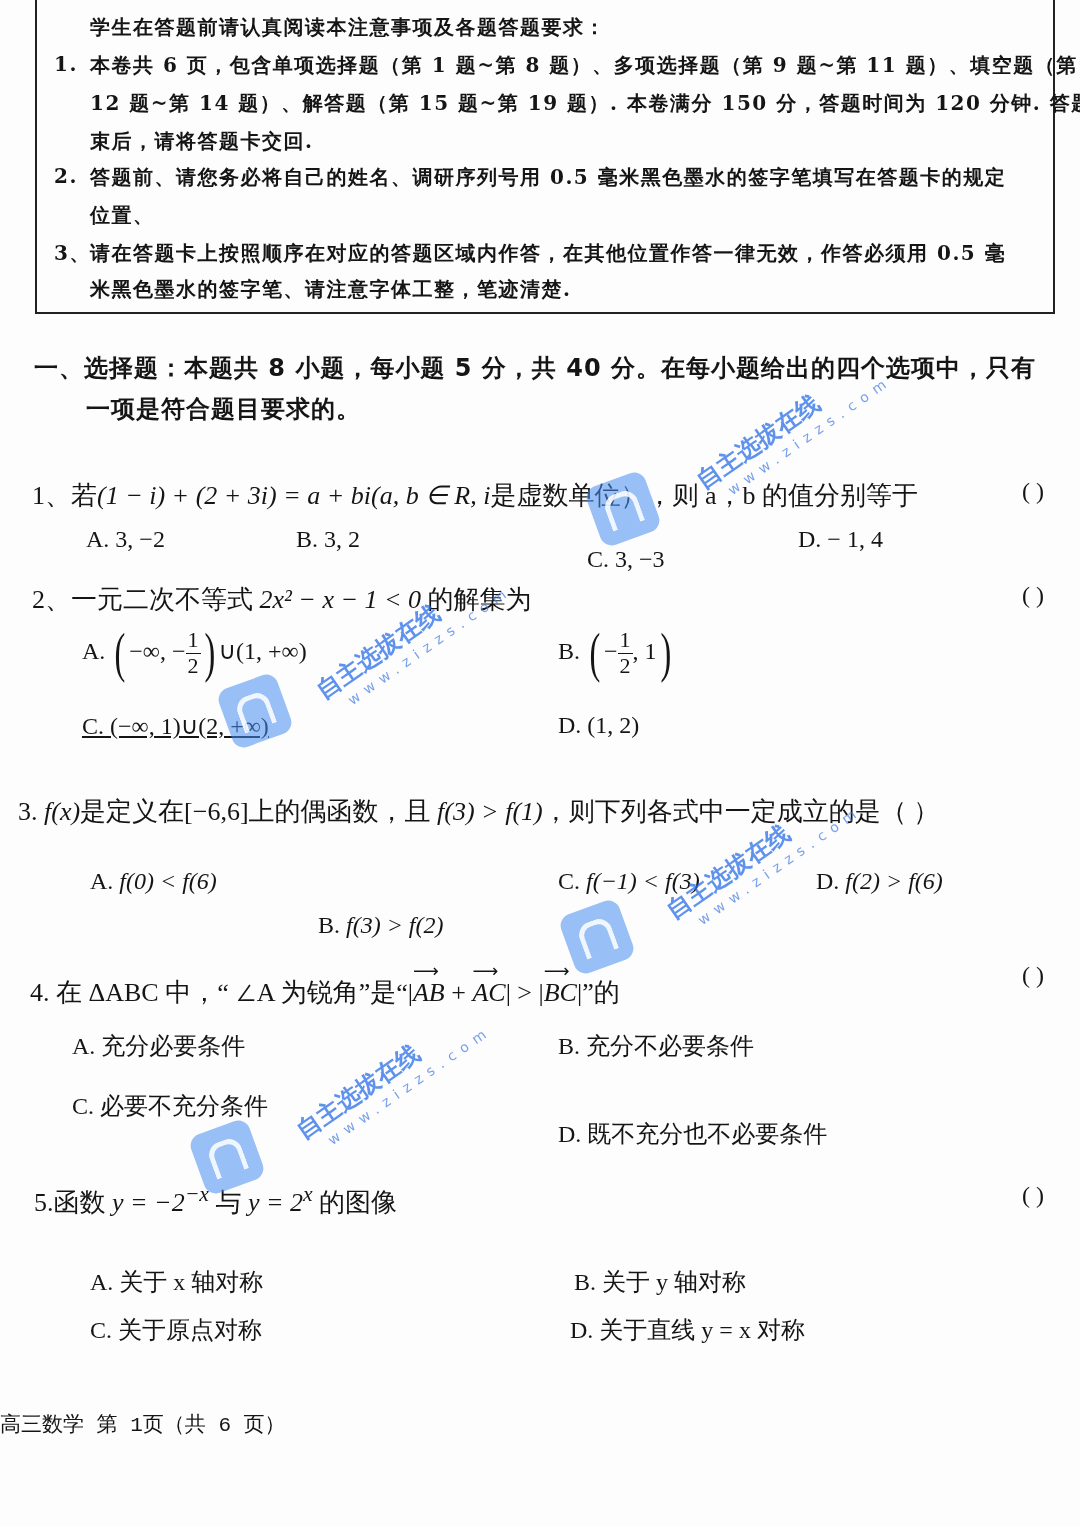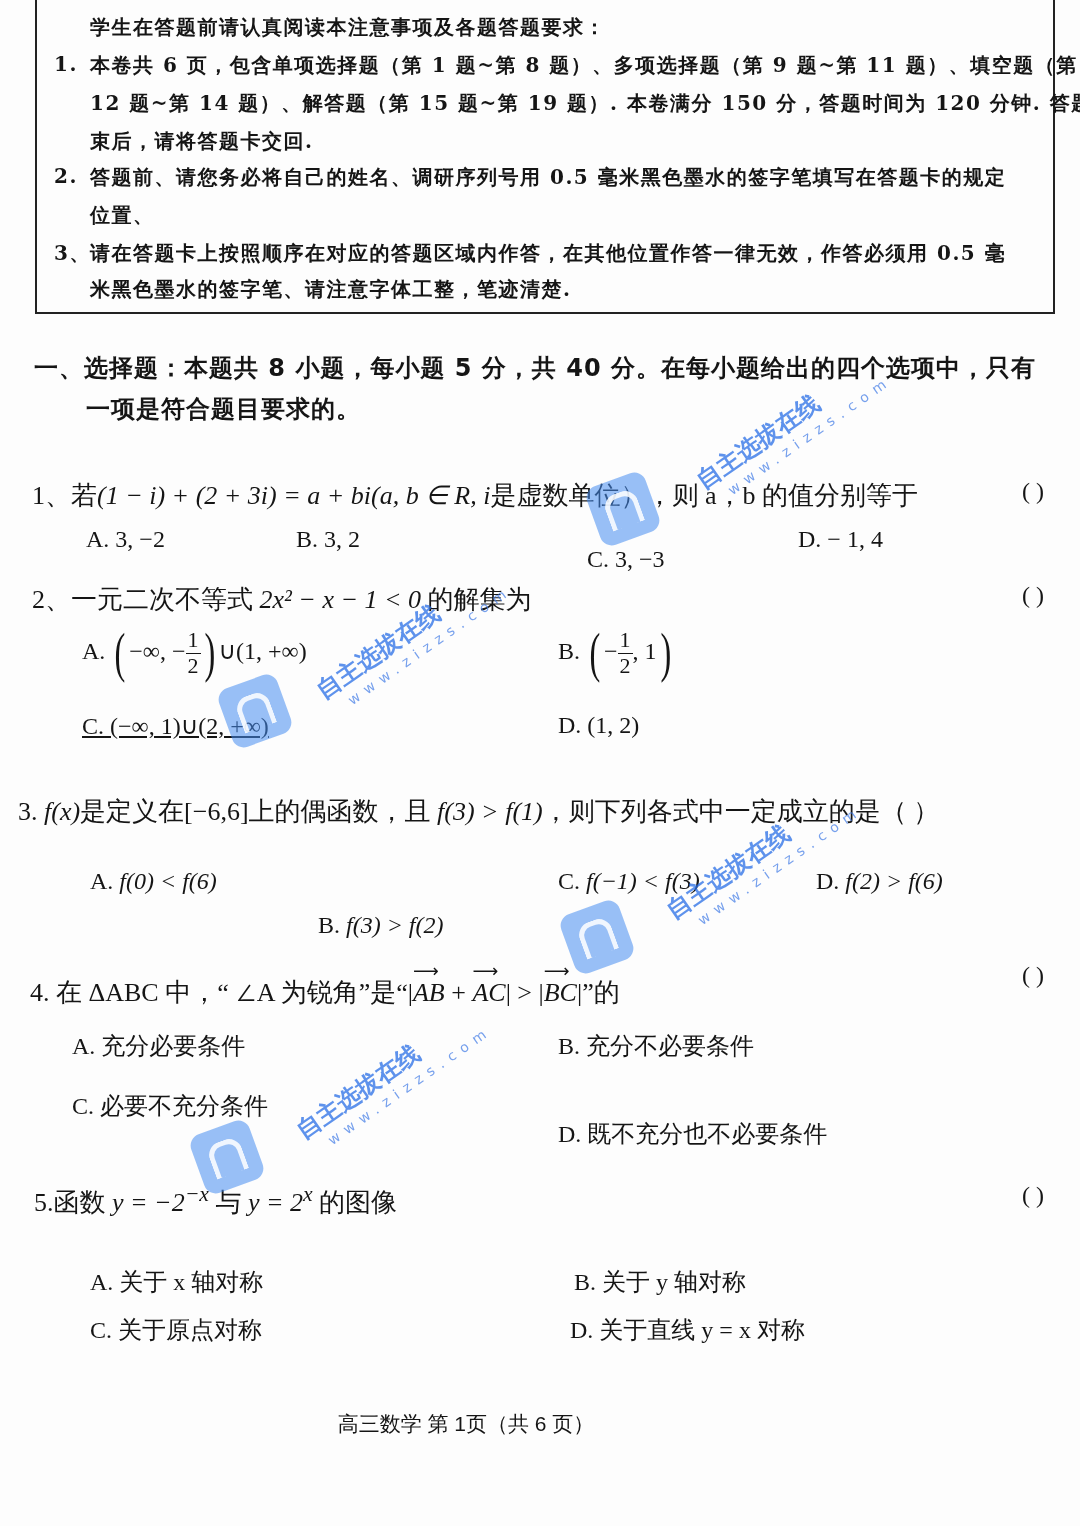--- a/index.html
+++ b/index.html
@@ -22,21 +22,21 @@
   .q { position:absolute; font-size:26px; white-space:nowrap; font-family: "Liberation Serif", serif; }
   .opt { position:absolute; font-size:24px; white-space:nowrap; font-family: "Liberation Serif", serif; }
   .paren { position:absolute; font-size:24px; right:36px; font-family: "Liberation Serif", serif; }
   i { font-style:italic; }
   .frac { display:inline-block; vertical-align:middle; text-align:center; font-size:22px; line-height:1.1; }
   .frac .num { display:block; border-bottom:1px solid #151515; padding:0 2px; }
   .frac .den { display:block; }
   .bigp { font-size:54px; font-weight:100; vertical-align:middle; line-height:1; transform:scaleX(0.6); display:inline-block; }
   .vec { position:relative; display:inline-block;margin-top:16px; }
   .vec::before { content:"⟶"; position:absolute; top:-18px; left:0; font-size:18px; font-style:normal; }
-  .footer { position:absolute; top:1410px; left:0; width:932px; text-align:center; font-size:21px; font-family: Liberation Sans, sans-serif; }
+  .footer { position:absolute; top:1410px; left:0; width:932px; text-align:left; font-size:21px; font-family: Liberation Mono, monospace; }
   .wm-text {
     position:absolute; color:rgba(40,110,230,0.75); font-weight:bold; font-family:"DejaVu Sans", sans-serif;
     transform:rotate(-35deg); transform-origin:left top; white-space:nowrap; pointer-events:none;
   }
   .wm-url { font-size:14px; letter-spacing:7px; font-weight:normal; color:rgba(60,120,230,0.7); display:block; margin-left:20px; }
   .wm-logo {
     position:absolute; width:62px; height:62px; border-radius:12px; transform:rotate(-20deg);
     background:rgba(70,140,240,0.55); pointer-events:none;
   }
   .wm-logo::after {

